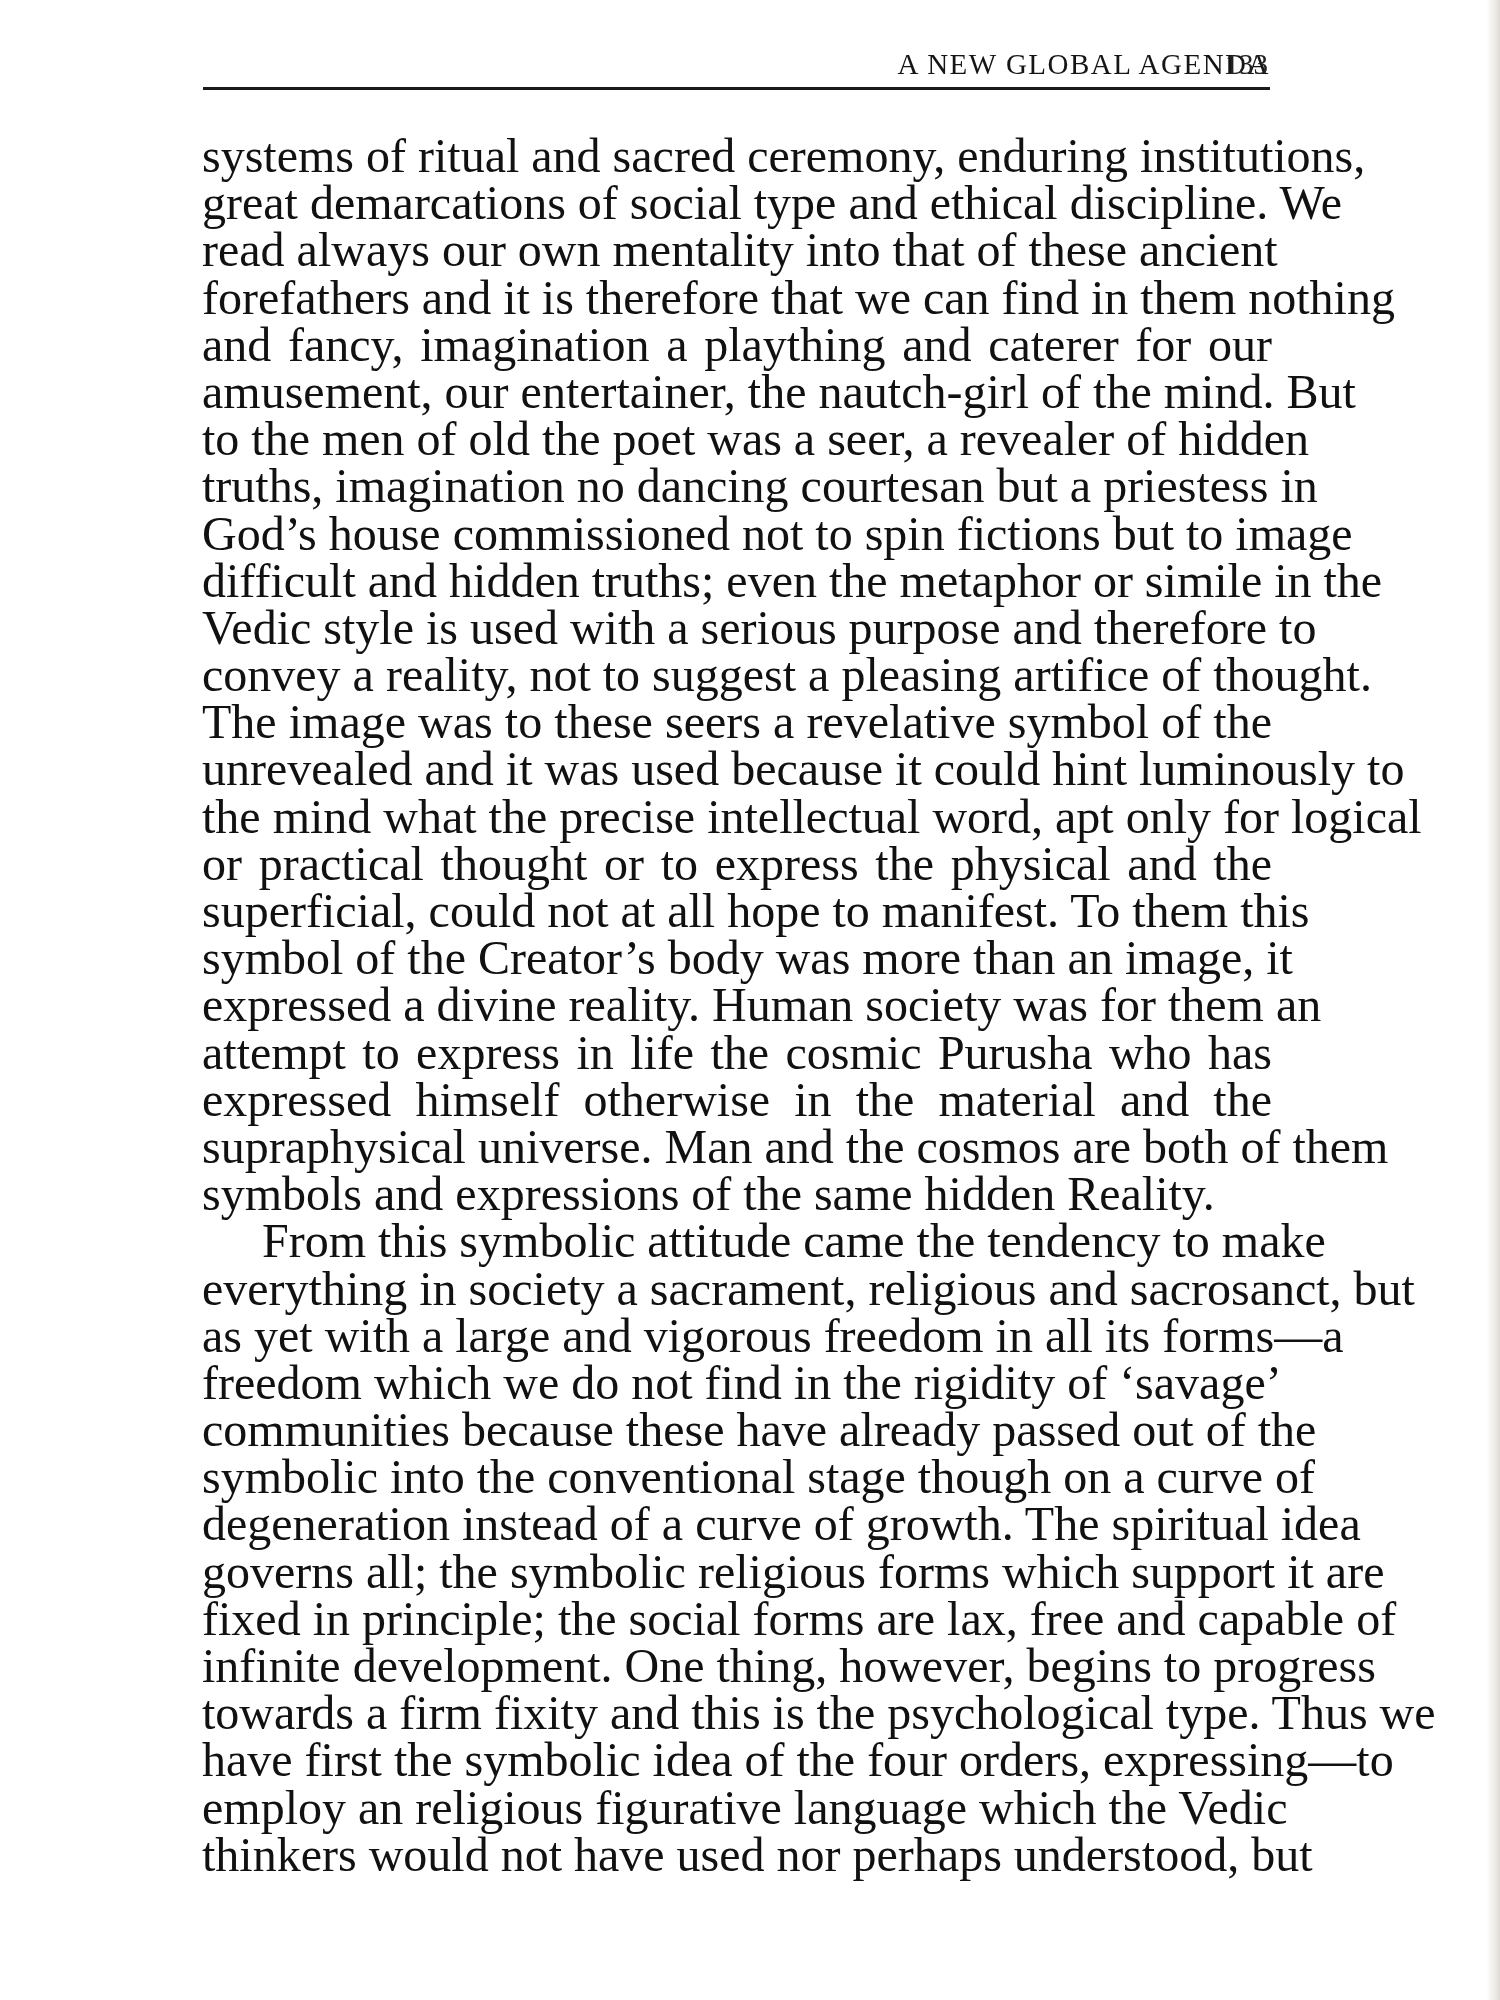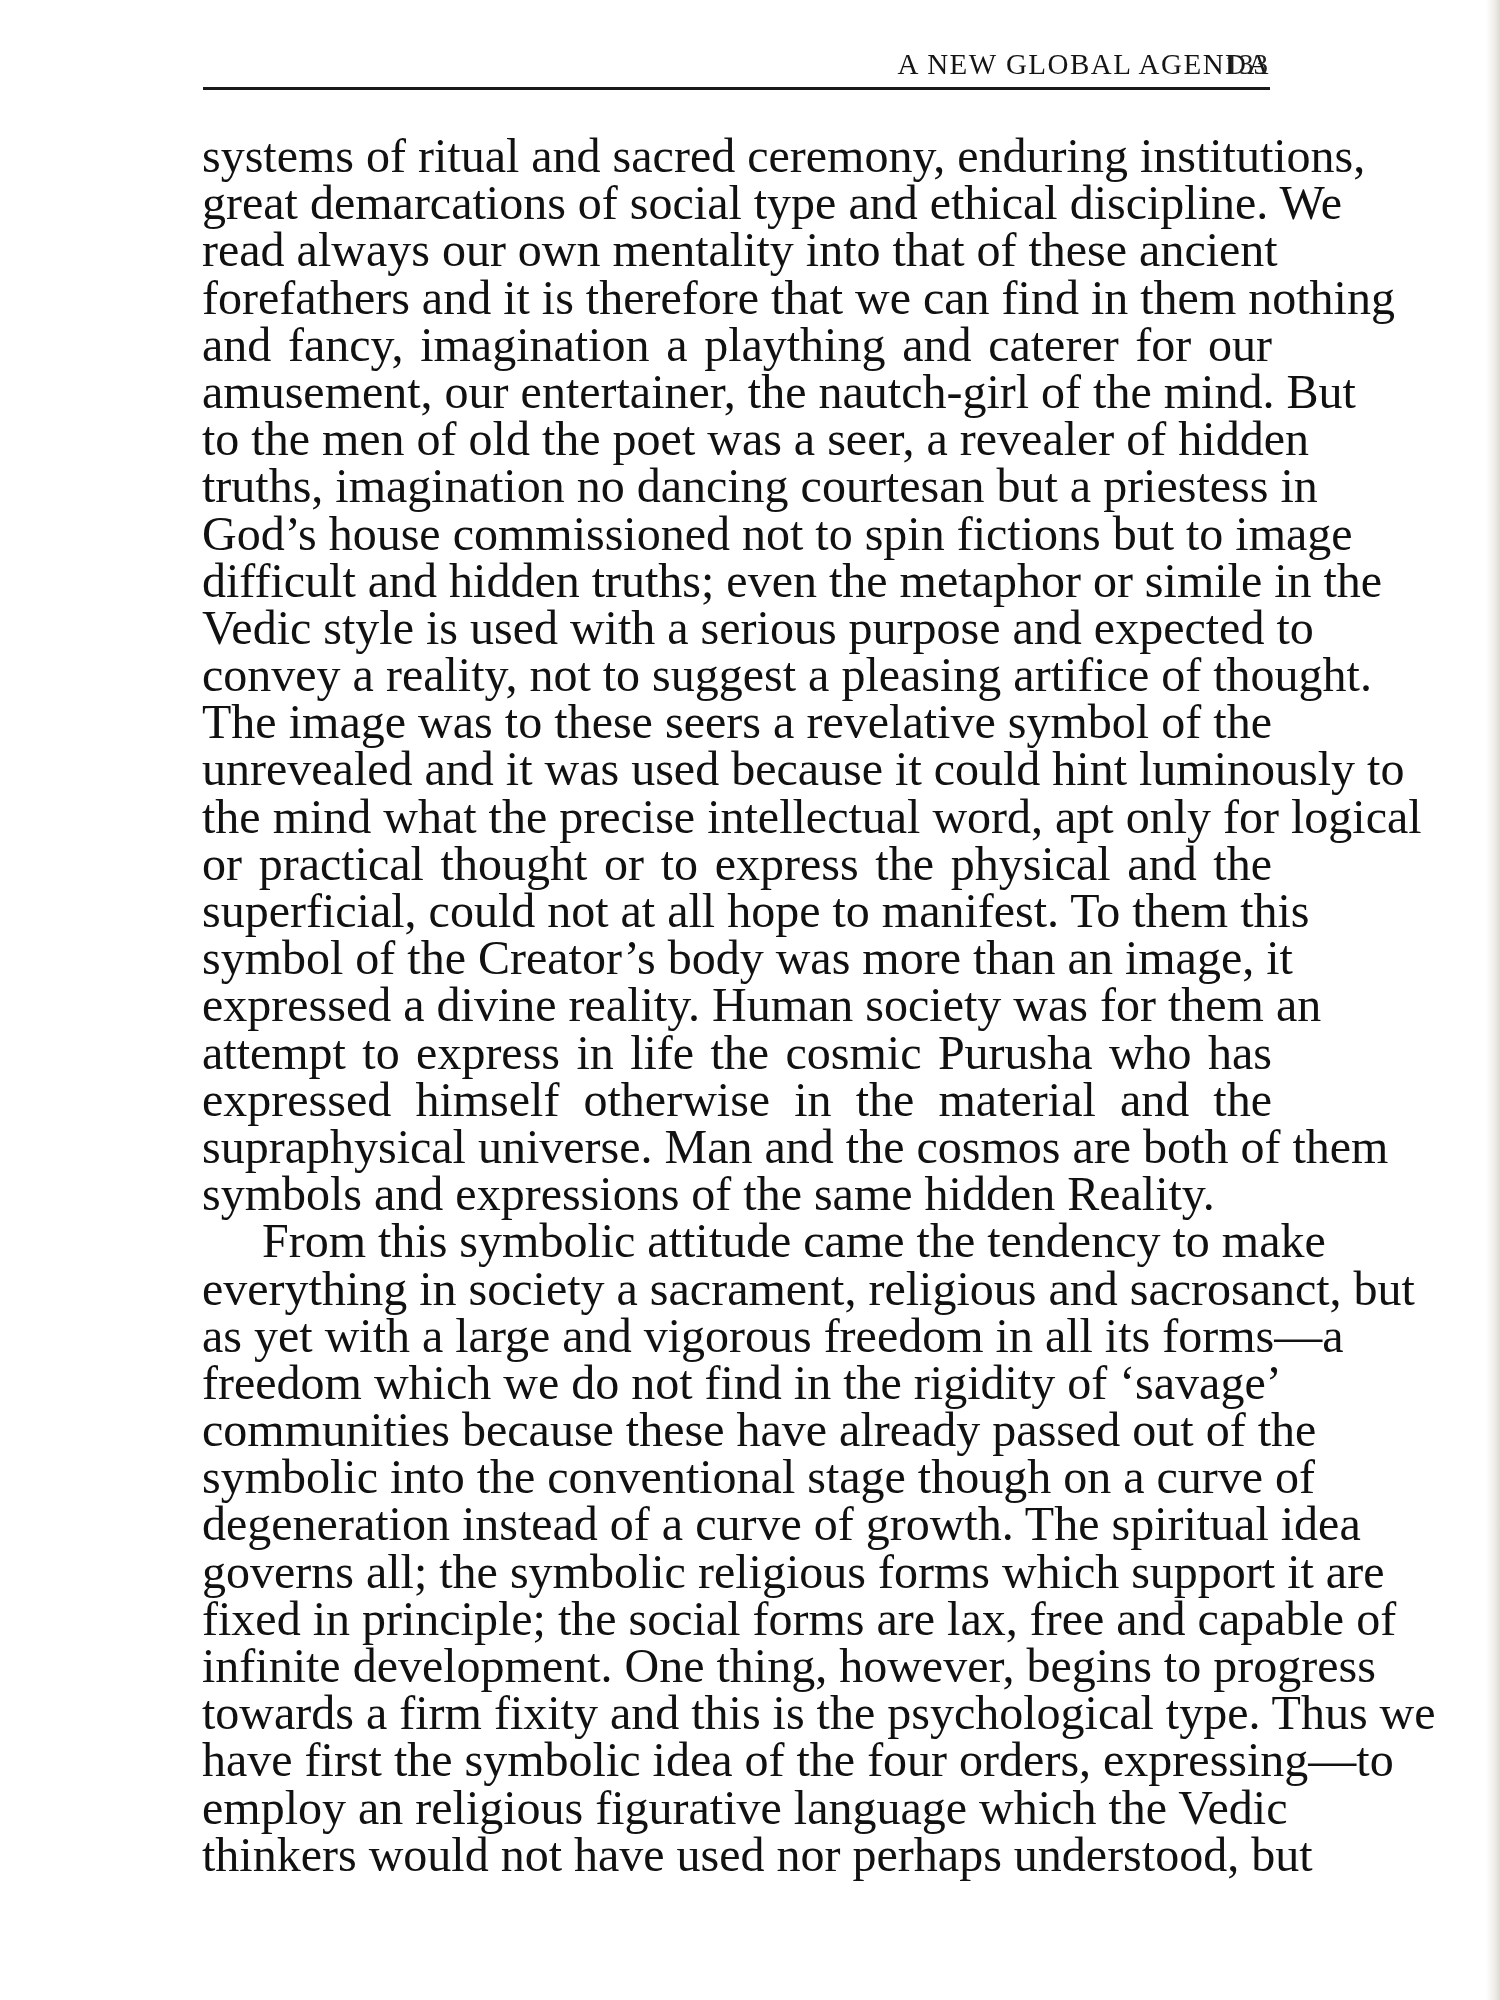--- a/index.html
+++ b/index.html
@@ -106,21 +106,21 @@
       <span class="line">systems of ritual and sacred ceremony, enduring institutions,</span>
       <span class="line">great demarcations of social type and ethical discipline. We</span>
       <span class="line">read always our own mentality into that of these ancient</span>
       <span class="line">forefathers and it is therefore that we can find in them nothing</span>
       <span class="line">and fancy, imagination a plaything and caterer for our</span>
       <span class="line">amusement, our entertainer, the nautch-girl of the mind. But</span>
       <span class="line">to the men of old the poet was a seer, a revealer of hidden</span>
       <span class="line">truths, imagination no dancing courtesan but a priestess in</span>
       <span class="line">God’s house commissioned not to spin fictions but to image</span>
       <span class="line">difficult and hidden truths; even the metaphor or simile in the</span>
-      <span class="line">Vedic style is used with a serious purpose and expected to</span>
+      <span class="line">Vedic style is used with a serious purpose and therefore to</span>
       <span class="line">convey a reality, not to suggest a pleasing artifice of thought.</span>
       <span class="line">The image was to these seers a revelative symbol of the</span>
       <span class="line">unrevealed and it was used because it could hint luminously to</span>
       <span class="line">the mind what the precise intellectual word, apt only for logical</span>
       <span class="line">or practical thought or to express the physical and the</span>
       <span class="line">superficial, could not at all hope to manifest. To them this</span>
       <span class="line">symbol of the Creator’s body was more than an image, it</span>
       <span class="line">expressed a divine reality. Human society was for them an</span>
       <span class="line">attempt to express in life the cosmic Purusha who has</span>
       <span class="line">expressed himself otherwise in the material and the</span>

